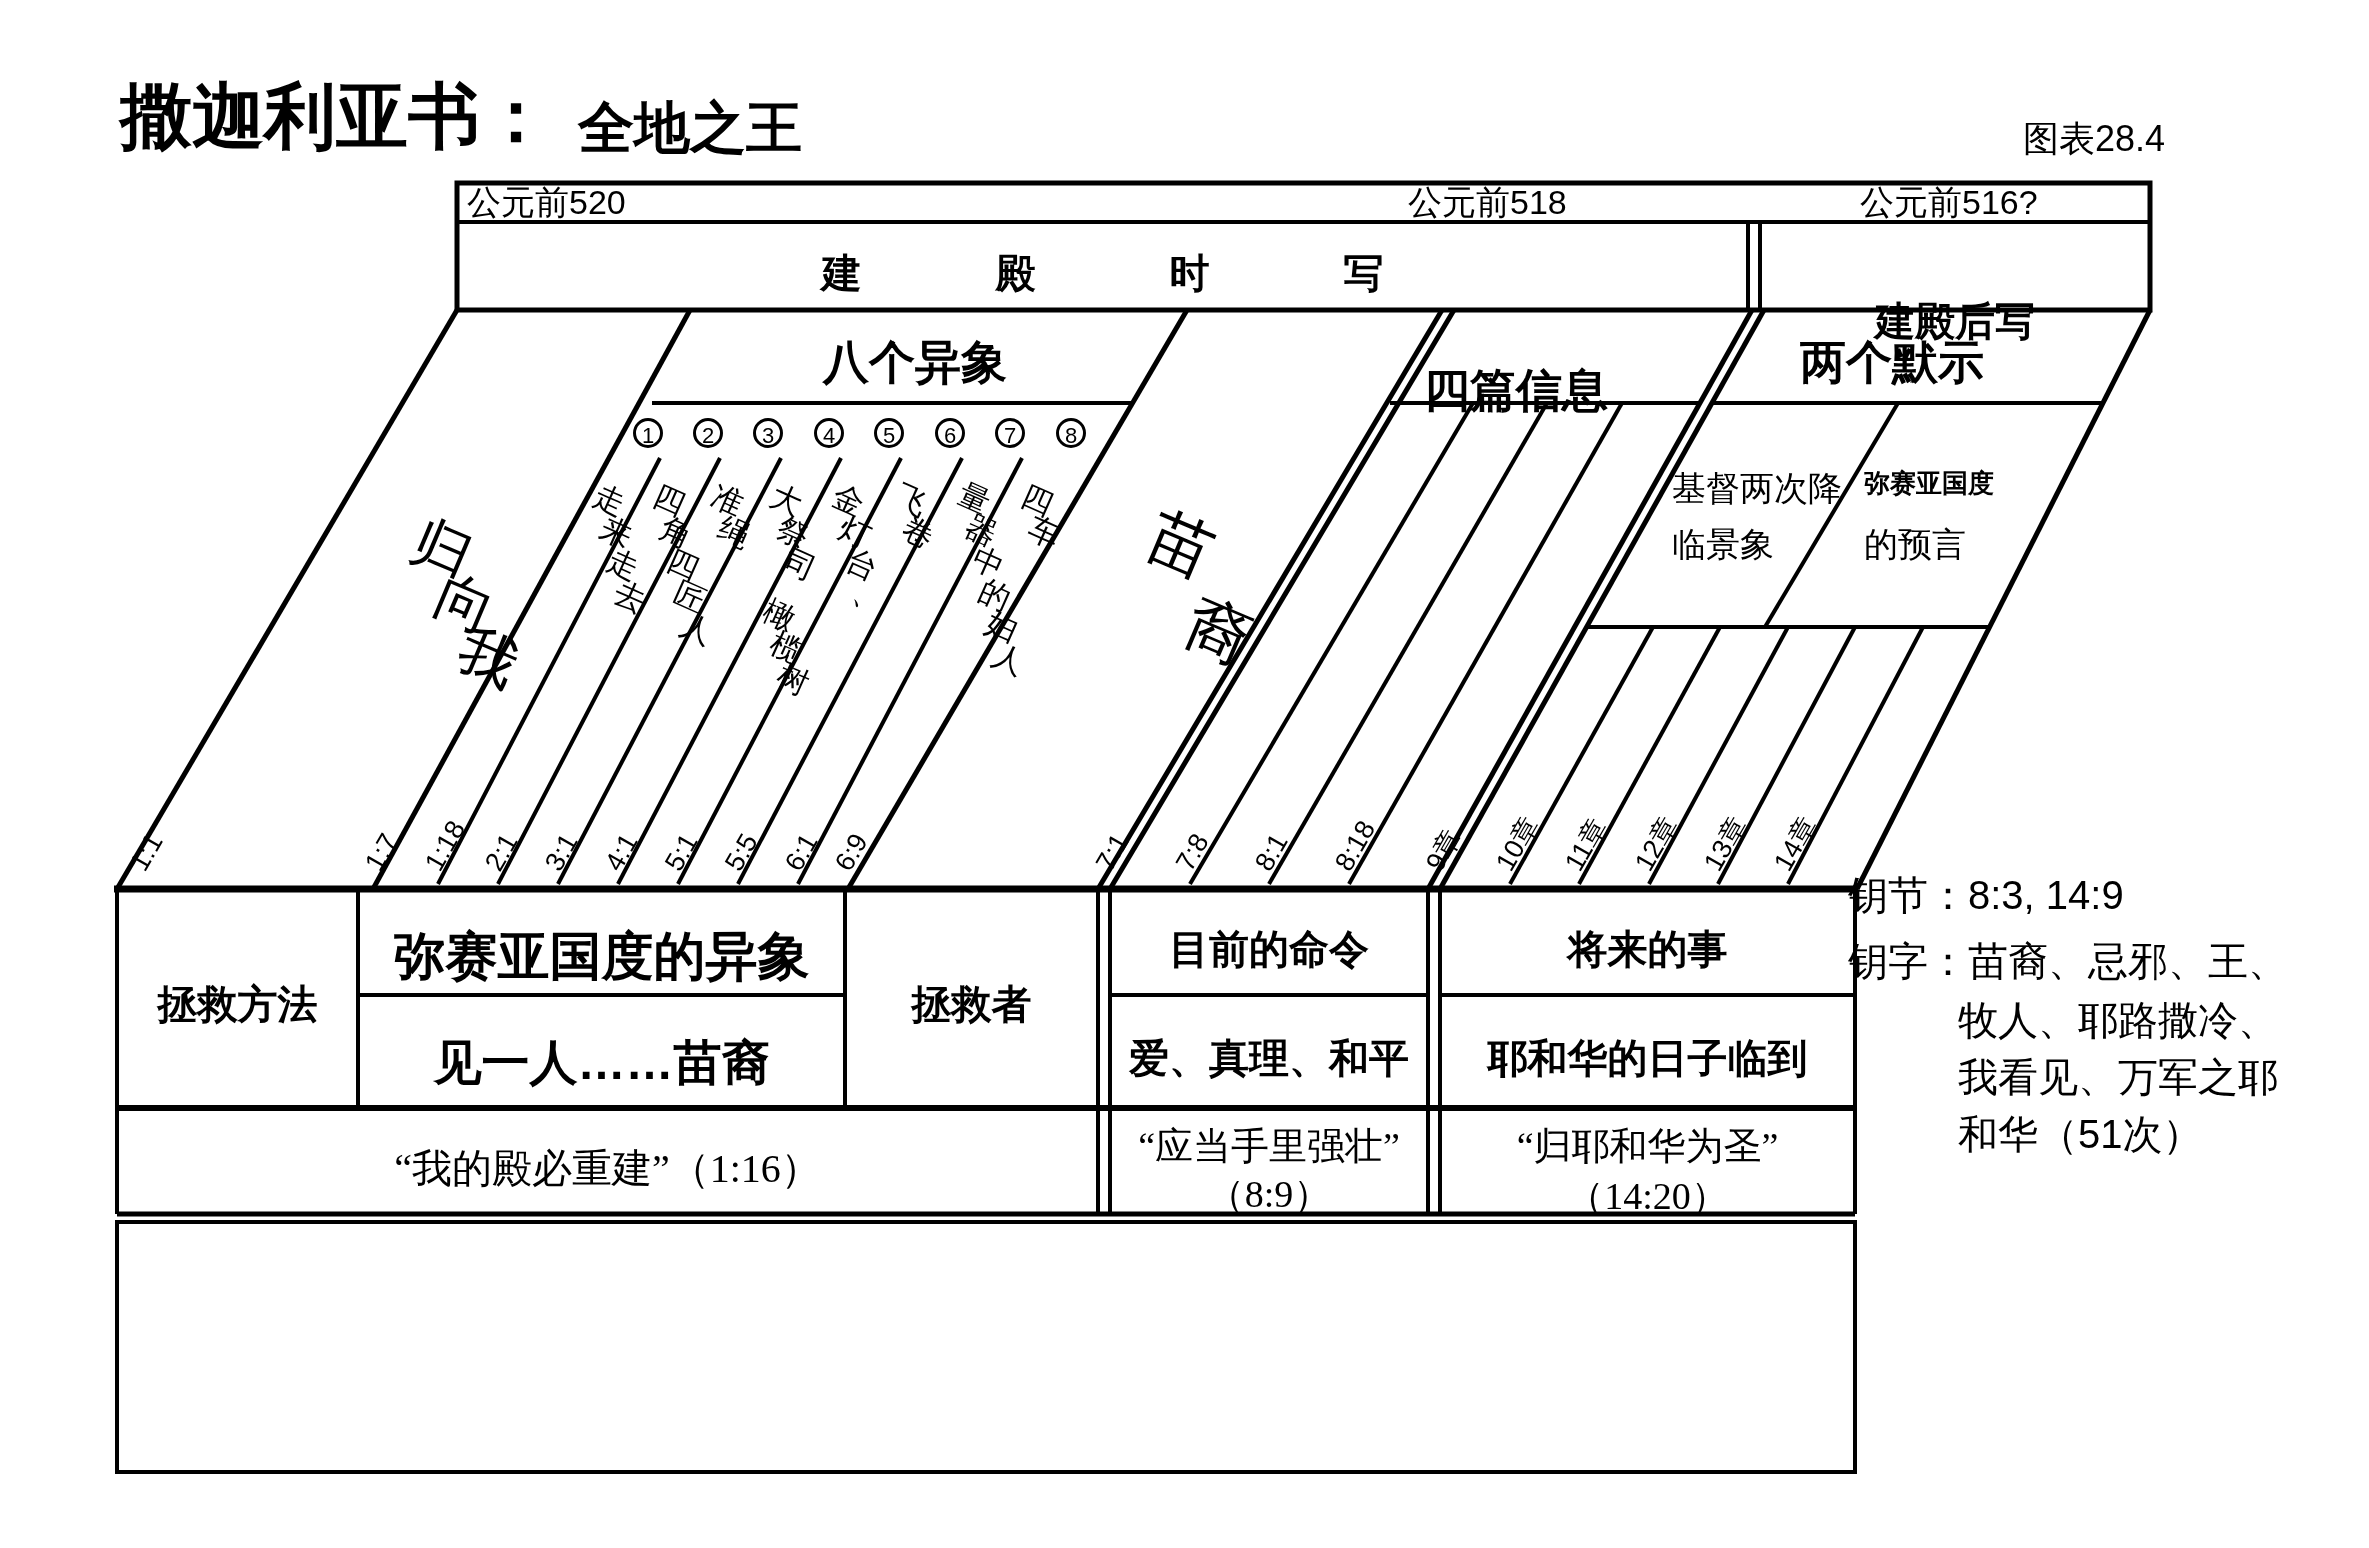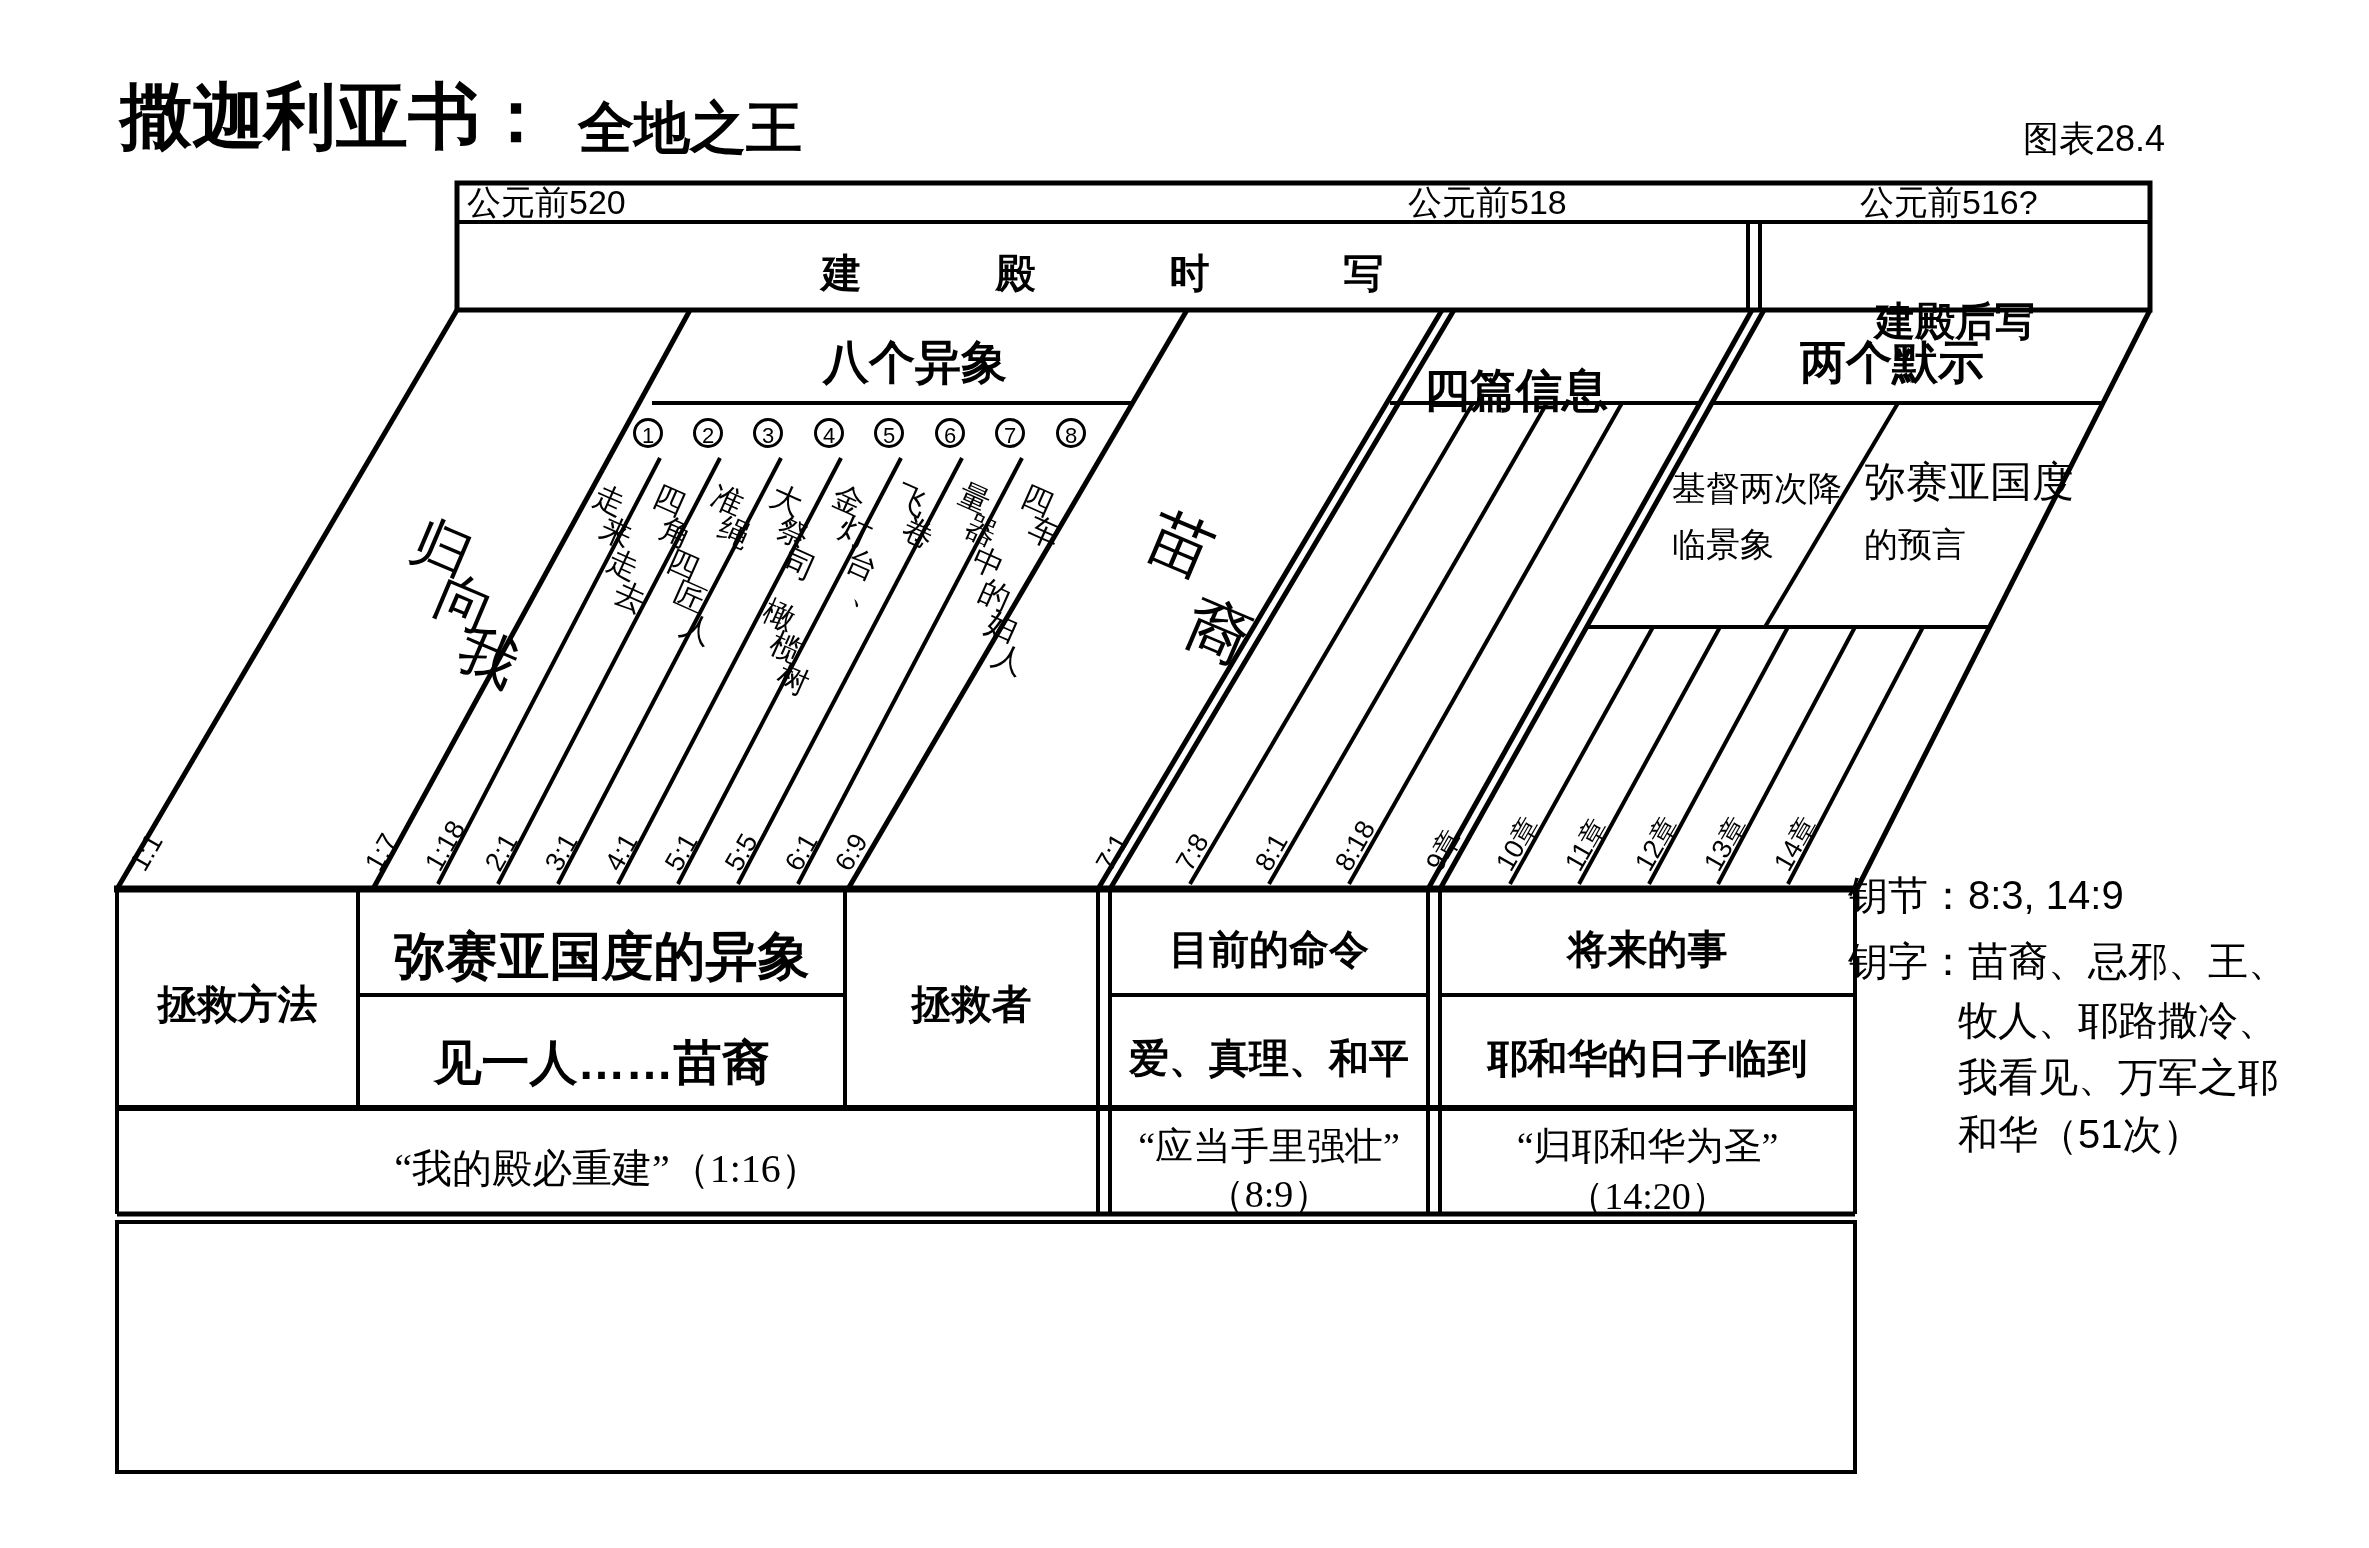--- a/index.html
+++ b/index.html
@@ -176,21 +176,21 @@
       <span>妇</span>
       <span>人</span>
     </div>
   <div class="vlabel" style="left:1018px;top:484px;">
       <span>四</span>
       <span>车</span>
     </div>
 
   <div class="abs kai" style="left:1672px;top:466px;font-size:34px;">基督两次降</div>
   <div class="abs kai" style="left:1672px;top:522px;font-size:34px;">临景象</div>
-  <div class="abs kai" style="left:1864px;top:454px;font-size:42px;">弥赛亚国度</div>
+  <div class="abs kai" style="left:1864px;top:466px;font-size:26px;font-weight:bold;">弥赛亚国度</div>
   <div class="abs kai" style="left:1864px;top:522px;font-size:34px;">的预言</div>
 
   <div class="ref" style="left:150px;top:846px;">1:1</div>
   <div class="ref" style="left:385px;top:846px;">1:7</div>
   <div class="ref" style="left:445px;top:846px;">1:18</div>
   <div class="ref" style="left:505px;top:846px;">2:1</div>
   <div class="ref" style="left:565px;top:846px;">3:1</div>
   <div class="ref" style="left:625px;top:846px;">4:1</div>
   <div class="ref" style="left:685px;top:846px;">5:1</div>
   <div class="ref" style="left:745px;top:846px;">5:5</div>

